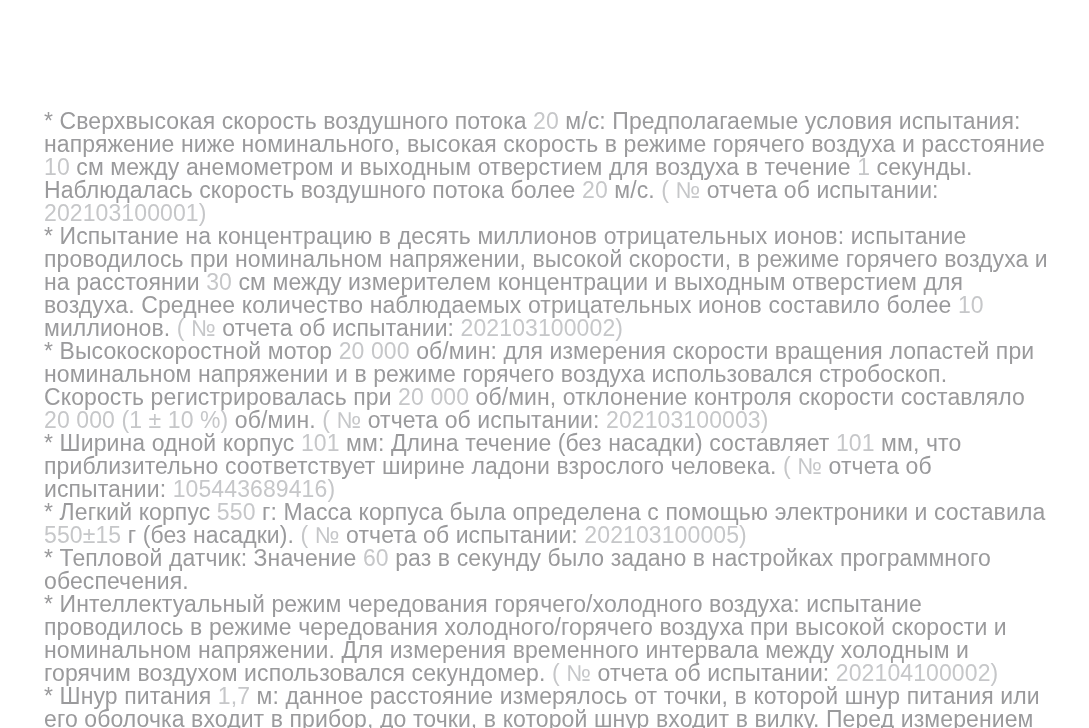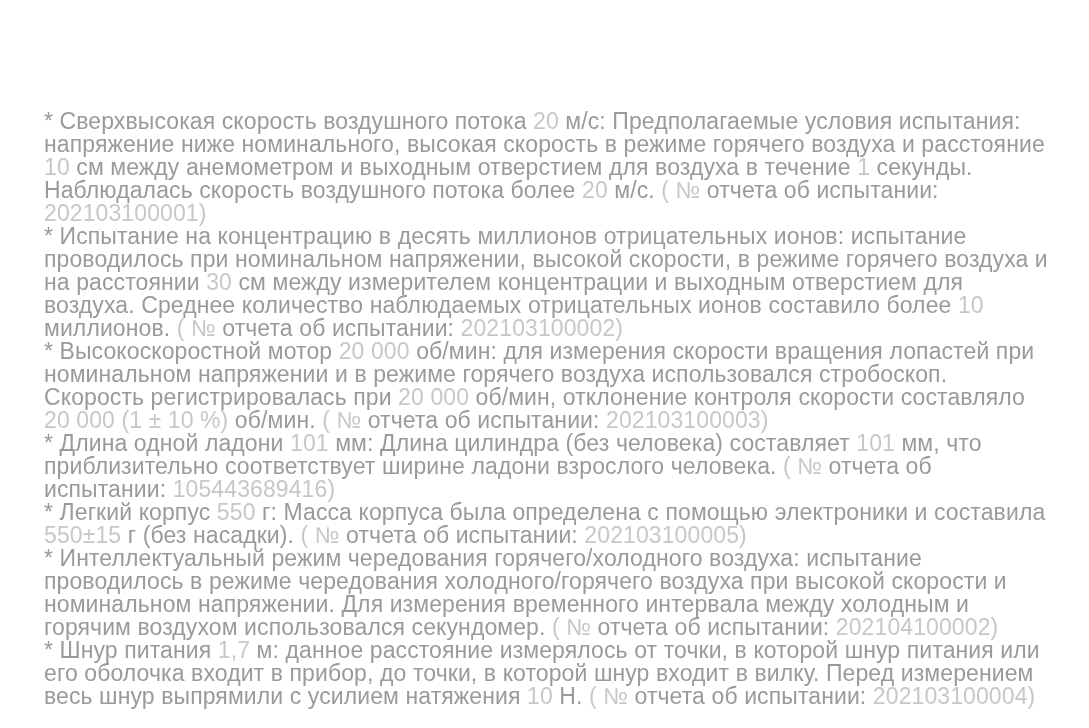--- a/index.html
+++ b/index.html
@@ -33,17 +33,18 @@
     color: var(--muted-color, #c6c7c9);
   }
 </style>
 </head>
 <body style="background: rgb(255, 255, 255);">
 
 <div class="footnotes">
     <p class="footnote"><span>* Сверхвысокая скорость воздушного потока </span><span class="muted">20</span><span> м/с: Предполагаемые условия испытания: напряжение ниже номинального, высокая скорость в режиме горячего воздуха и расстояние </span><span class="muted">10</span><span> см между анемометром и выходным отверстием для воздуха в течение </span><span class="muted">1</span><span> секунды. Наблюдалась скорость воздушного потока более </span><span class="muted">20</span><span> м/с. </span><span class="muted">( № </span><span>отчета об испытании: </span><span class="muted">202103100001)</span></p>
     <p class="footnote"><span>* Испытание на концентрацию в десять миллионов отрицательных ионов: испытание проводилось при номинальном напряжении, высокой скорости, в режиме горячего воздуха и на расстоянии </span><span class="muted">30</span><span> см между измерителем концентрации и выходным отверстием для воздуха. Среднее количество наблюдаемых отрицательных ионов составило более </span><span class="muted">10</span><span> миллионов. </span><span class="muted">( № </span><span>отчета об испытании: </span><span class="muted">202103100002)</span></p>
     <p class="footnote"><span>* Высокоскоростной мотор </span><span class="muted">20 000</span><span> об/мин: для измерения скорости вращения лопастей при номинальном напряжении и в режиме горячего воздуха использовался стробоскоп. Скорость регистрировалась при </span><span class="muted">20 000</span><span> об/мин, отклонение контроля скорости составляло </span><span class="muted">20 000 (1 ± 10 %)</span><span> об/мин. </span><span class="muted">( № </span><span>отчета об испытании: </span><span class="muted">202103100003)</span></p>
-    <p class="footnote"><span>* Длина одной ладони </span><span class="muted">101</span><span> мм: Длина цилиндра (без человека) составляет </span><span class="muted">101</span><span> мм, что приблизительно соответствует ширине ладони взрослого человека. </span><span class="muted">( № </span><span>отчета об испытании: </span><span class="muted">105443689416)</span></p>
+    <p class="footnote"><span>* Ширина одной корпус </span><span class="muted">101</span><span> мм: Длина течение (без насадки) составляет </span><span class="muted">101</span><span> мм, что приблизительно соответствует ширине ладони взрослого человека. </span><span class="muted">( № </span><span>отчета об испытании: </span><span class="muted">105443689416)</span></p>
     <p class="footnote"><span>* Легкий корпус </span><span class="muted">550</span><span> г: Масса корпуса была определена с помощью электроники и составила </span><span class="muted">550±15</span><span> г (без насадки). </span><span class="muted">( № </span><span>отчета об испытании: </span><span class="muted">202103100005)</span></p>
+    <p class="footnote"><span>* Тепловой датчик: Значение </span><span class="muted">60</span><span> раз в секунду было задано в настройках программного обеспечения.</span></p>
     <p class="footnote"><span>* Интеллектуальный режим чередования горячего/холодного воздуха: испытание проводилось в режиме чередования холодного/горячего воздуха при высокой скорости и номинальном напряжении. Для измерения временного интервала между холодным и горячим воздухом использовался секундомер. </span><span class="muted">( № </span><span>отчета об испытании: </span><span class="muted">202104100002)</span></p>
     <p class="footnote"><span>* Шнур питания </span><span class="muted">1,7</span><span> м: данное расстояние измерялось от точки, в которой шнур питания или его оболочка входит в прибор, до точки, в которой шнур входит в вилку. Перед измерением весь шнур выпрямили с усилием натяжения </span><span class="muted">10</span><span> Н. </span><span class="muted">( № </span><span>отчета об испытании: </span><span class="muted">202103100004)</span></p>
   </div>
 
 </body></html>

